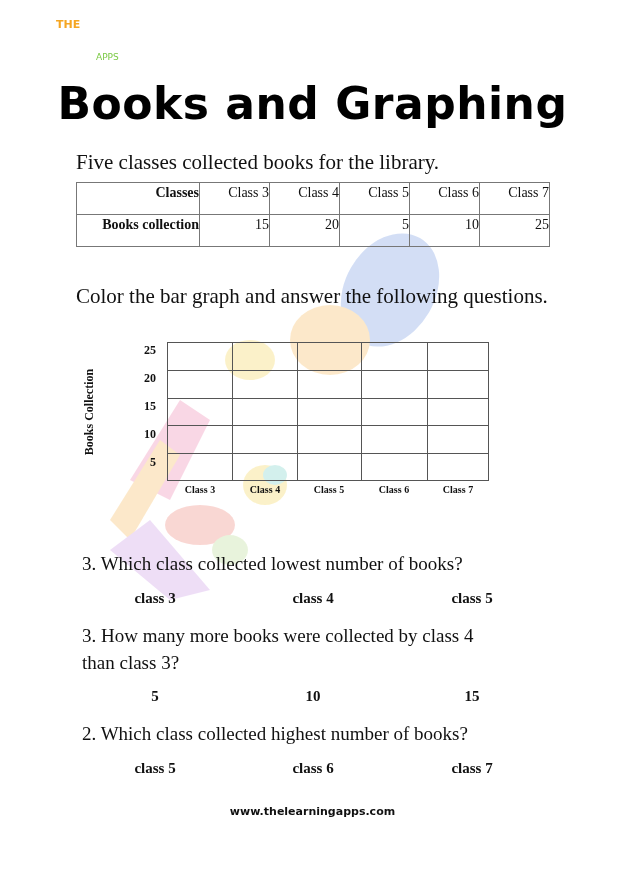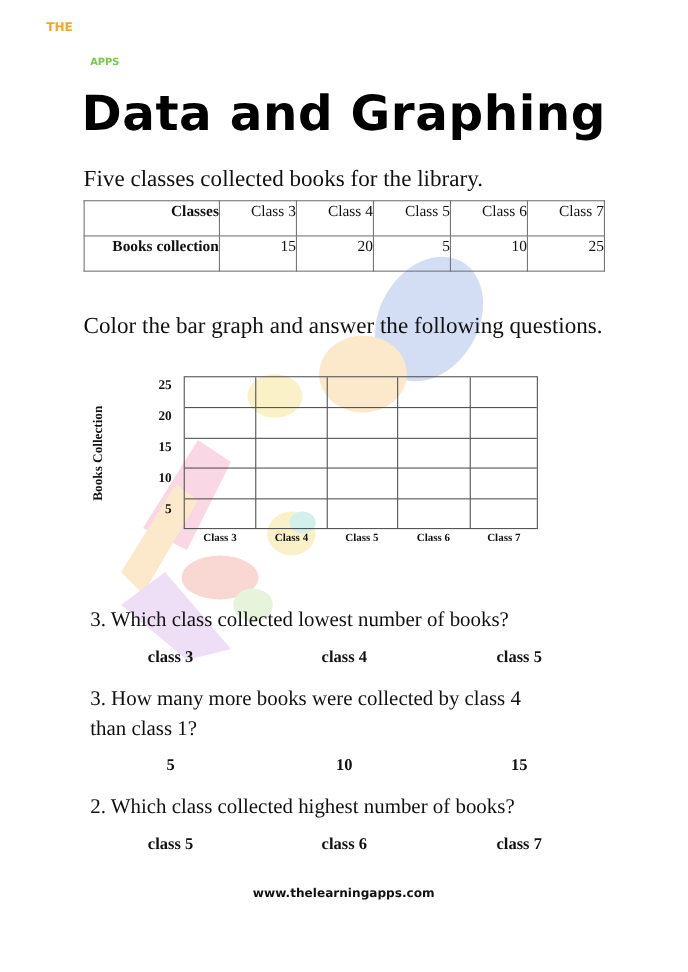--- a/index.html
+++ b/index.html
@@ -1,25 +1,25 @@
 <!DOCTYPE html>
 <html><head>
   <meta charset="utf-8">
   <style>
     html, body { margin: 0; padding: 0; }
     body {
       width: 625px; height: 884px; background: #ffffff; position: relative; overflow: hidden;
       font-family: "Liberation Serif", serif; color: #111;
     }
     .watermark { position: absolute; left: 90px; top: 220px; width: 420px; height: 380px; opacity: 0.22; pointer-events: none; }
-    .logo { position: absolute; left: 26px; top: 18px; width: 110px; height: 45px; }
+    .logo { position: absolute; left: 40px; top: 18px; width: 110px; height: 45px; }
     .logo .the { position: absolute; left: 16px; top: 0; font-family: "DejaVu Sans", sans-serif; font-weight: bold; font-size: 11px; color: #f5a623; letter-spacing: 0px; }
     .logo .learning { position: absolute; left: 0; top: 8px; font-family: "DejaVu Sans", sans-serif; font-weight: bold; font-size: 22px; letter-spacing: -1px; }
     .logo .learning span { display: inline-block; text-shadow: 0 0 2px #fff; }
-    .logo .apps { position: absolute; left: 56px; top: 34px; font-family: "DejaVu Sans", sans-serif; font-weight: bold; font-size: 9px; color: #7ac943; }
+    .logo .apps { position: absolute; left: 56px; top: 34px; font-family: "DejaVu Sans", sans-serif; font-weight: normal; font-size: 9px; color: #7ac943; }
     .title { position: absolute; left: 0; width: 625px; top: 78px; text-align: center; font-family: "DejaVu Sans", sans-serif; font-weight: bold; font-size: 44px; letter-spacing: 0.5px; color: #000; }
     .intro { position: absolute; left: 76px; top: 150px; font-size: 21px; }
     table.data { position: absolute; left: 76px; top: 182px; border-collapse: collapse; font-size: 14px; background: transparent; }
     table.data td { border: 1px solid #777; height: 29px; text-align: right; vertical-align: top; padding: 2px 0 0 0; }
     table.data td.head { width: 122px; font-weight: bold; }
     table.data td.cell { width: 69px; }
     .instr { position: absolute; left: 76px; top: 284px; font-size: 21px; }
     .chart { position: absolute; left: 0; top: 0; }
     .yaxis-label { position: absolute; left: 82px; top: 462px; transform-origin: 0 0; transform: rotate(-90deg); font-weight: bold; font-size: 12px; white-space: nowrap; width: 100px; text-align: center; }
     .ytick { position: absolute; width: 30px; text-align: right; font-weight: bold; font-size: 12px; left: 126px; }
@@ -46,21 +46,21 @@
   <ellipse cx="110" cy="305" rx="35" ry="20" fill="#e74c3c"></ellipse>
   <path d="M20 330 L60 300 L120 370 L80 380 Z" fill="#b36bd9"></path>
   <ellipse cx="140" cy="330" rx="18" ry="15" fill="#9ccc65"></ellipse>
 </svg>
 
 <div class="logo">
   <div class="the">THE</div>
   <div class="apps">APPS</div>
 </div>
 
-<div class="title">Data and Graphing</div>
+<div class="title">Books and Graphing</div>
 
 <div class="intro">Five classes collected books for the library.</div>
 
 <table class="data">
   <tbody>
       <tr>
     <td class="head">Classes</td>
     <td class="cell">Class 3</td>
     <td class="cell">Class 4</td>
     <td class="cell">Class 5</td>
@@ -105,21 +105,21 @@
 </div>
 
 <div class="q" style="top:550px">3. Which class collected lowest number of books?</div>
 <div class="opts" style="top:590px">
   <span style="left:115px">class 3</span>
   <span style="left:273px">class 4</span>
   <span style="left:432px">class 5</span>
 </div>
 
 <div class="q" style="top:622px">3. How many more books were collected by class 4</div>
-<div class="q" style="top:649px">than class 1?</div>
+<div class="q" style="top:649px">than class 3?</div>
 <div class="opts" style="top:688px">
   <span style="left:115px">5</span>
   <span style="left:273px">10</span>
   <span style="left:432px">15</span>
 </div>
 
 <div class="q" style="top:720px">2. Which class collected highest number of books?</div>
 <div class="opts" style="top:760px">
   <span style="left:115px">class 5</span>
   <span style="left:273px">class 6</span>

